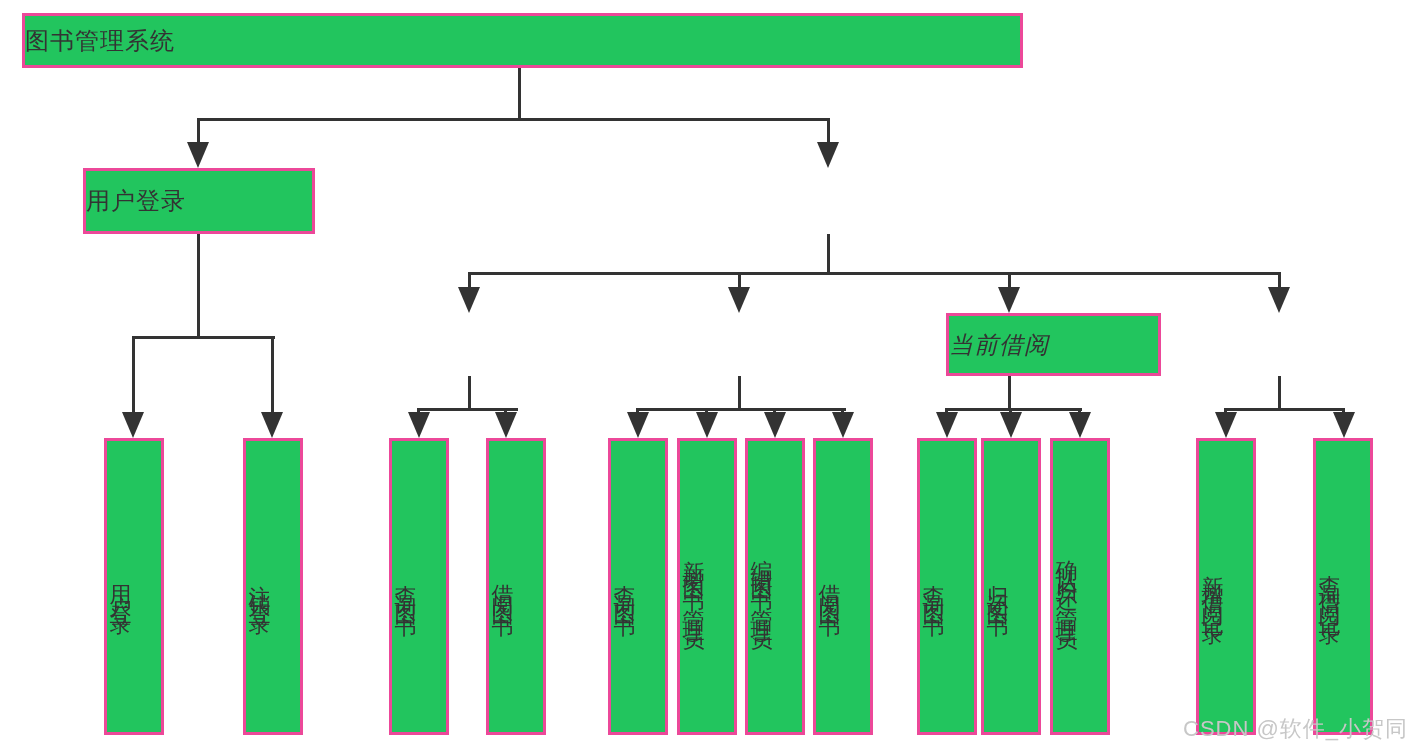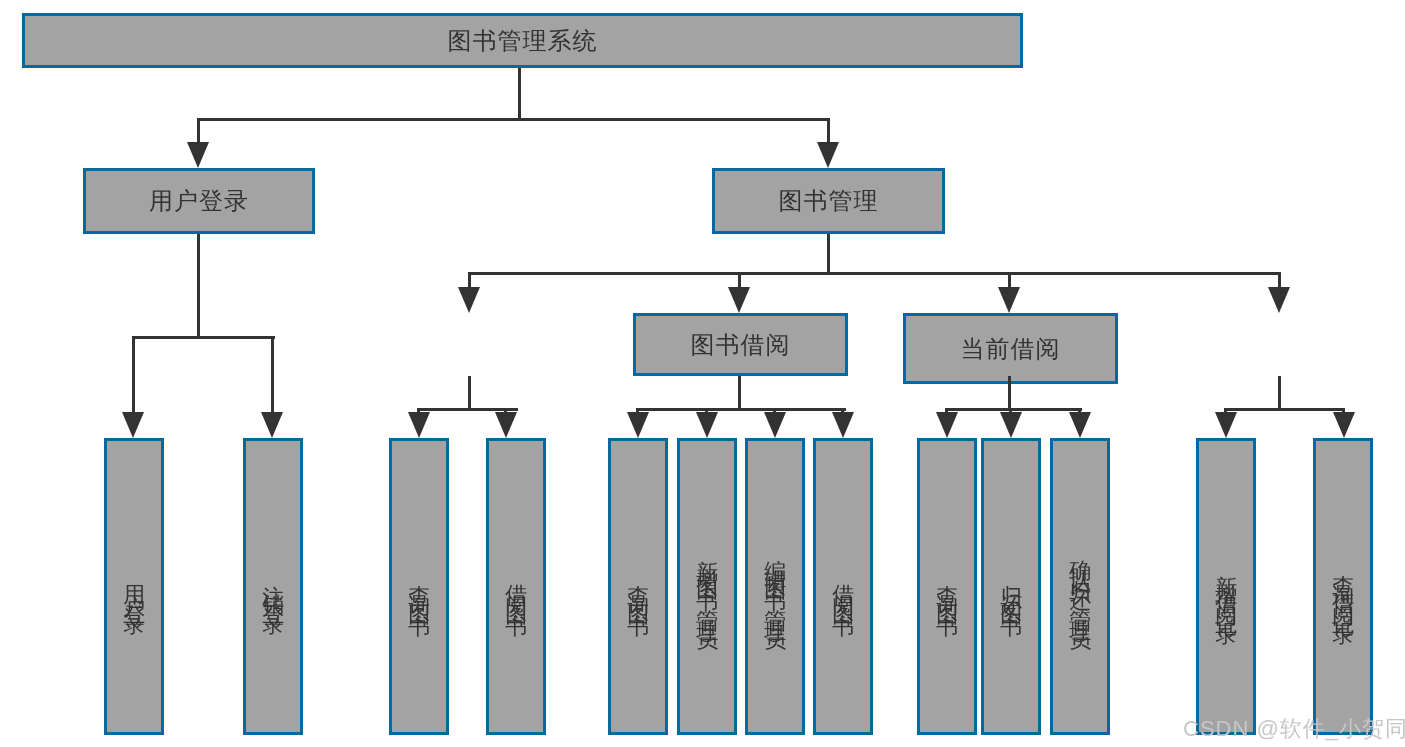--- a/index.html
+++ b/index.html
@@ -6,23 +6,23 @@
   #stage{
     position:relative;
     width:1405px;height:747px;
     background:#ffffff;
     font-family:"Liberation Sans", sans-serif;
     overflow:hidden;
   }
   .box{
     position:absolute;
     box-sizing:border-box;
-    border:3px solid #0369a1;
-    background:#a3a3a3;
-    display:flex;align-items:center;justify-content:center;
+    border:3px solid #ec4899;
+    background:#22c55e;
+    display:flex;align-items:center;justify-content:flex-start;
     color:#333333;
   }
   .h-label{font-size:24px;letter-spacing:1px;white-space:nowrap;}
   .leaf .v-label{
     writing-mode:vertical-rl;
     text-orientation:mixed;
     font-size:22px;
     letter-spacing:10px;
     line-height:1.2;
     white-space:nowrap;
@@ -57,46 +57,40 @@
   <div class="vline" style="left:518px;top:68px;height:53px;"></div>
   <div class="hline" style="left:197px;top:118px;width:633px;"></div>
   <div class="vline" style="left:197px;top:118px;height:30px;"></div>
   <div class="vline" style="left:827px;top:118px;height:30px;"></div>
   <div class="arrow" style="left:187px;top:142px;"></div>
   <div class="arrow" style="left:817px;top:142px;"></div>
 
   <div class="box" style="left:83px;top:168px;width:232px;height:66px;">
     <span class="h-label">用户登录</span>
   </div>
-  <div class="box" style="left:712px;top:168px;width:233px;height:66px;">
-    <span class="h-label">图书管理</span>
-  </div>
 
   <div class="vline" style="left:197px;top:234px;height:105px;"></div>
   <div class="hline" style="left:132px;top:336px;width:143px;"></div>
   <div class="vline" style="left:132px;top:336px;height:80px;"></div>
   <div class="vline" style="left:271px;top:336px;height:80px;"></div>
   <div class="arrow" style="left:122px;top:412px;"></div>
   <div class="arrow" style="left:261px;top:412px;"></div>
 
   <div class="vline" style="left:827px;top:234px;height:41px;"></div>
   <div class="hline" style="left:468px;top:272px;width:813px;"></div>
   <div class="vline" style="left:468px;top:272px;height:20px;"></div>
   <div class="vline" style="left:738px;top:272px;height:20px;"></div>
   <div class="vline" style="left:1008px;top:272px;height:20px;"></div>
   <div class="vline" style="left:1278px;top:272px;height:20px;"></div>
   <div class="arrow" style="left:458px;top:287px;"></div>
   <div class="arrow" style="left:728px;top:287px;"></div>
   <div class="arrow" style="left:998px;top:287px;"></div>
   <div class="arrow" style="left:1268px;top:287px;"></div>
 
-  <div class="box" style="left:633px;top:313px;width:215px;height:63px;">
-    <span class="h-label">图书借阅</span>
-  </div>
-  <div class="box" style="left:903px;top:313px;width:215px;height:71px;">
+  <div class="box" style="left:946px;top:313px;width:215px;height:63px;font-style:italic;">
     <span class="h-label">当前借阅</span>
   </div>
 
   <div class="vline" style="left:468px;top:376px;height:35px;"></div>
   <div class="vline" style="left:738px;top:376px;height:35px;"></div>
   <div class="vline" style="left:1008px;top:376px;height:35px;"></div>
   <div class="vline" style="left:1278px;top:376px;height:35px;"></div>
 
   <div class="hline" style="left:417px;top:408px;width:101px;"></div>
   <div class="hline" style="left:636px;top:408px;width:210px;"></div>

